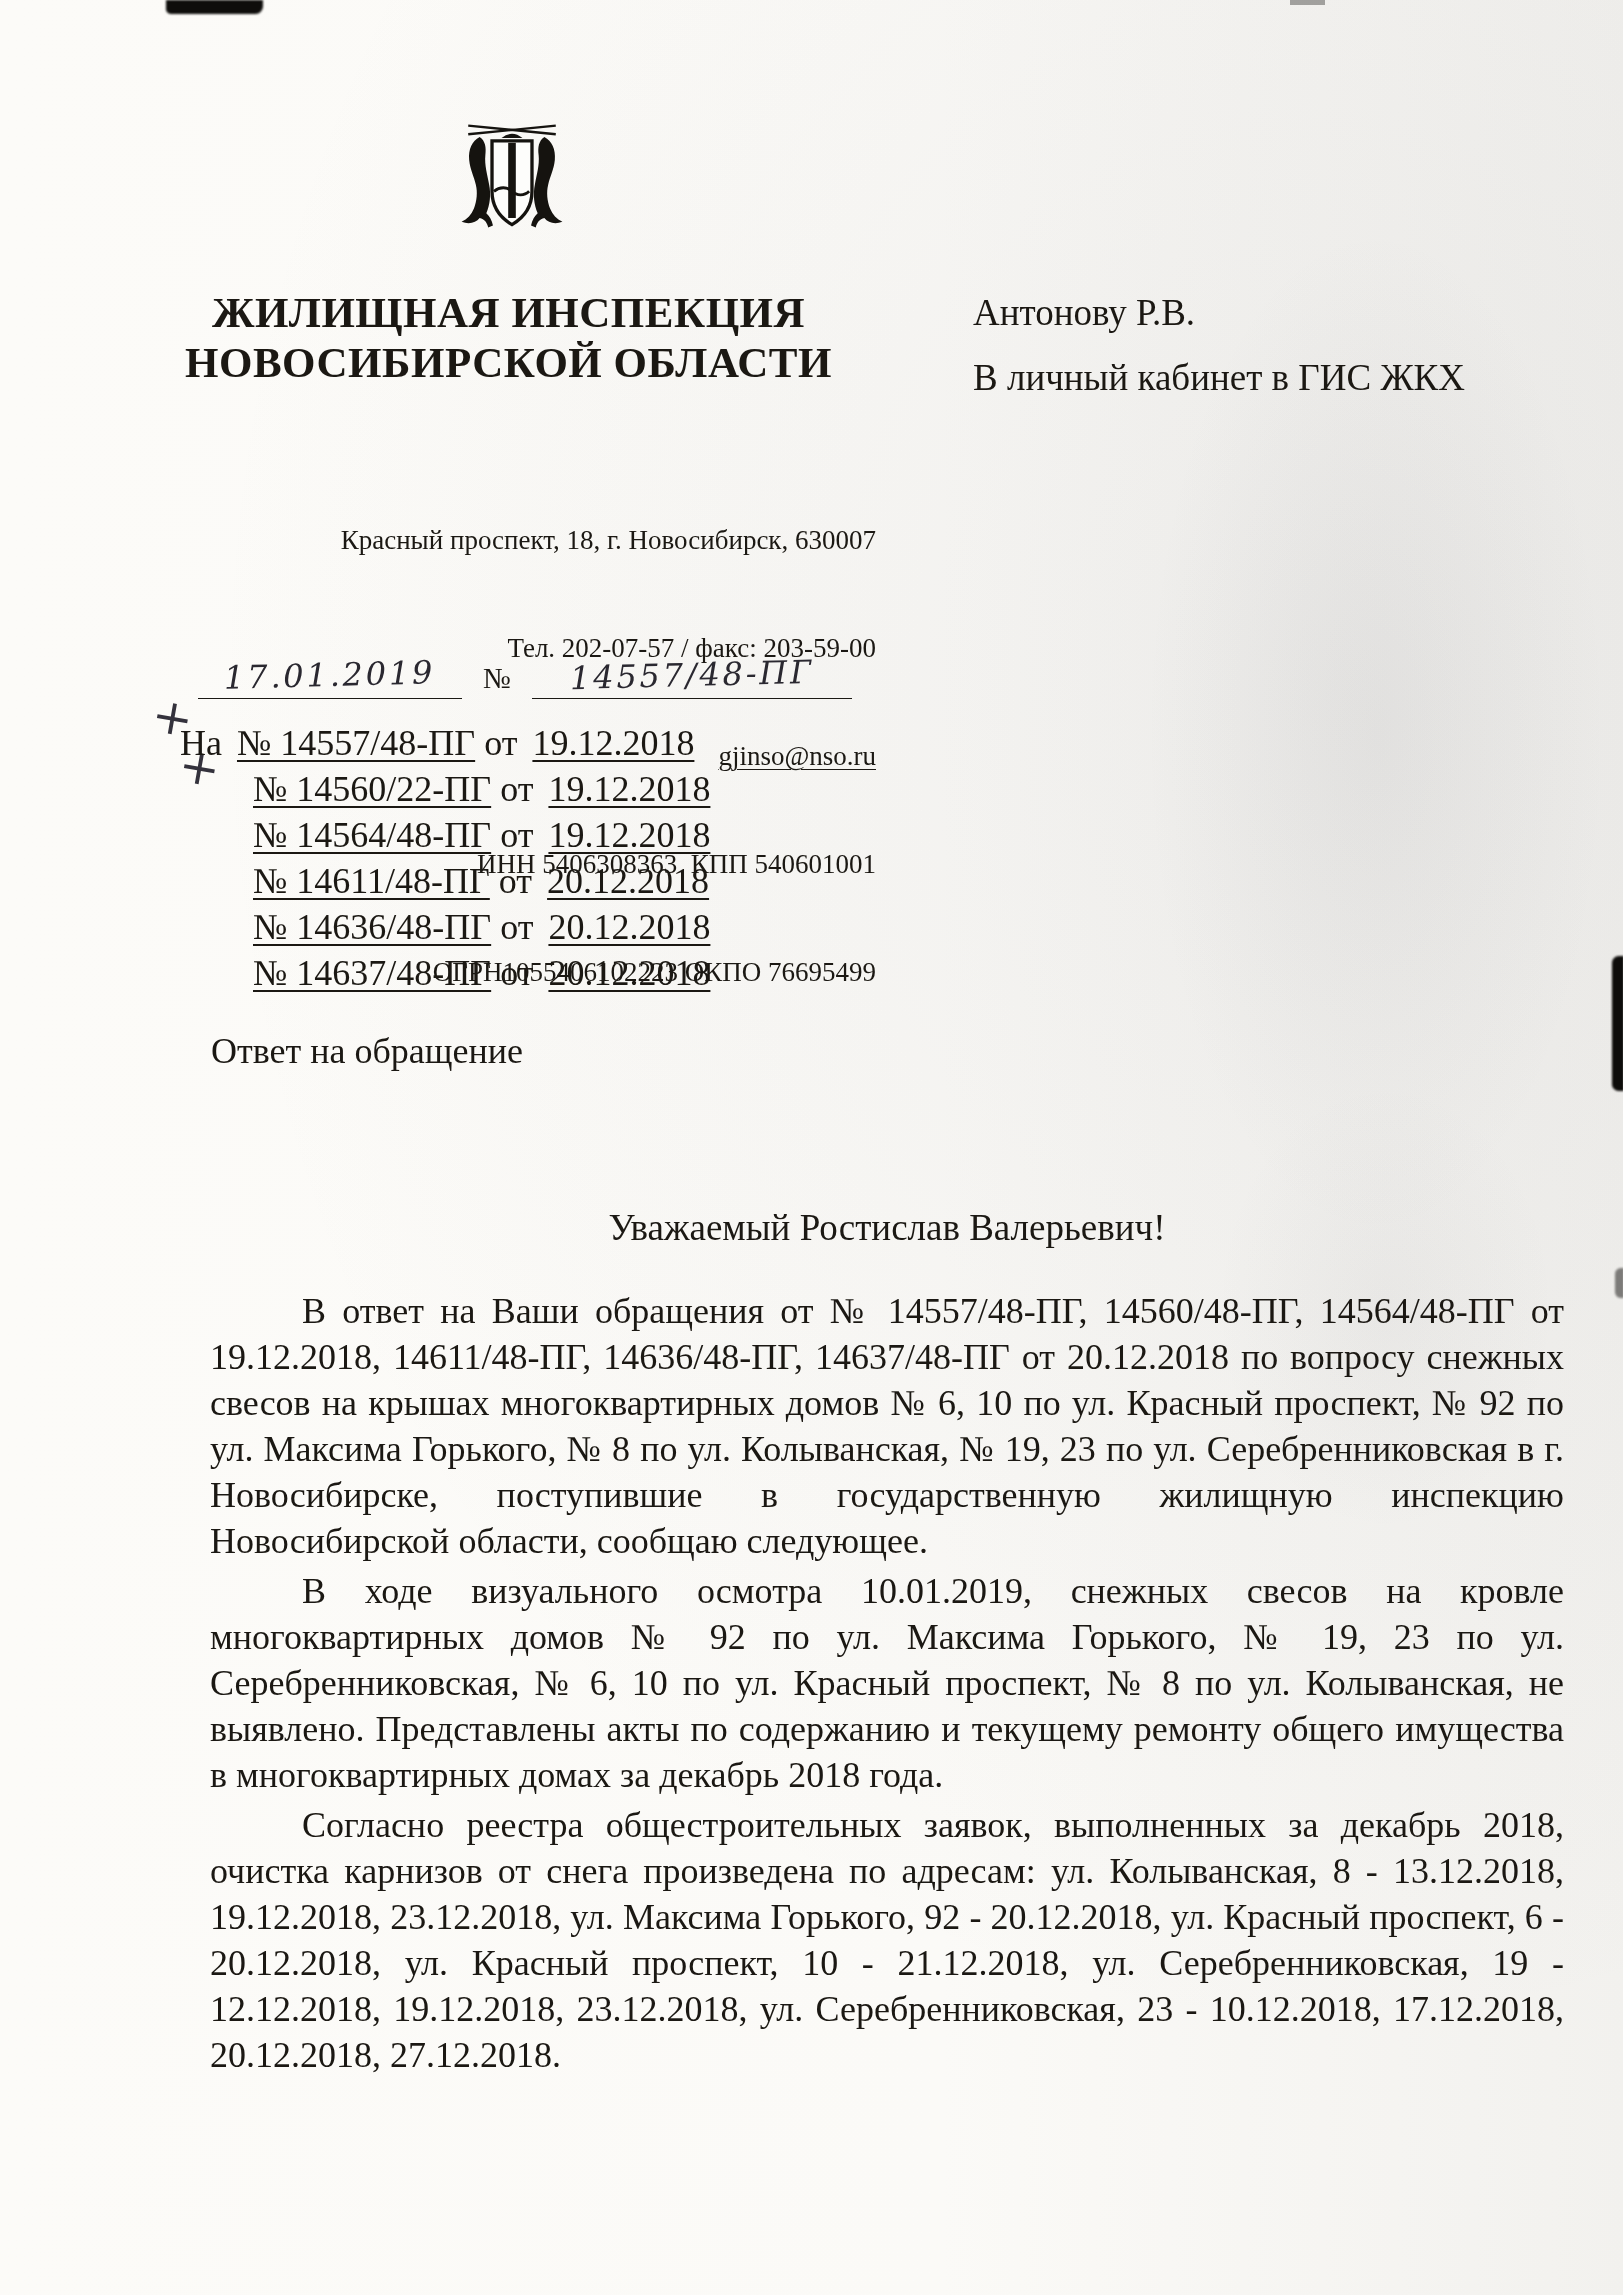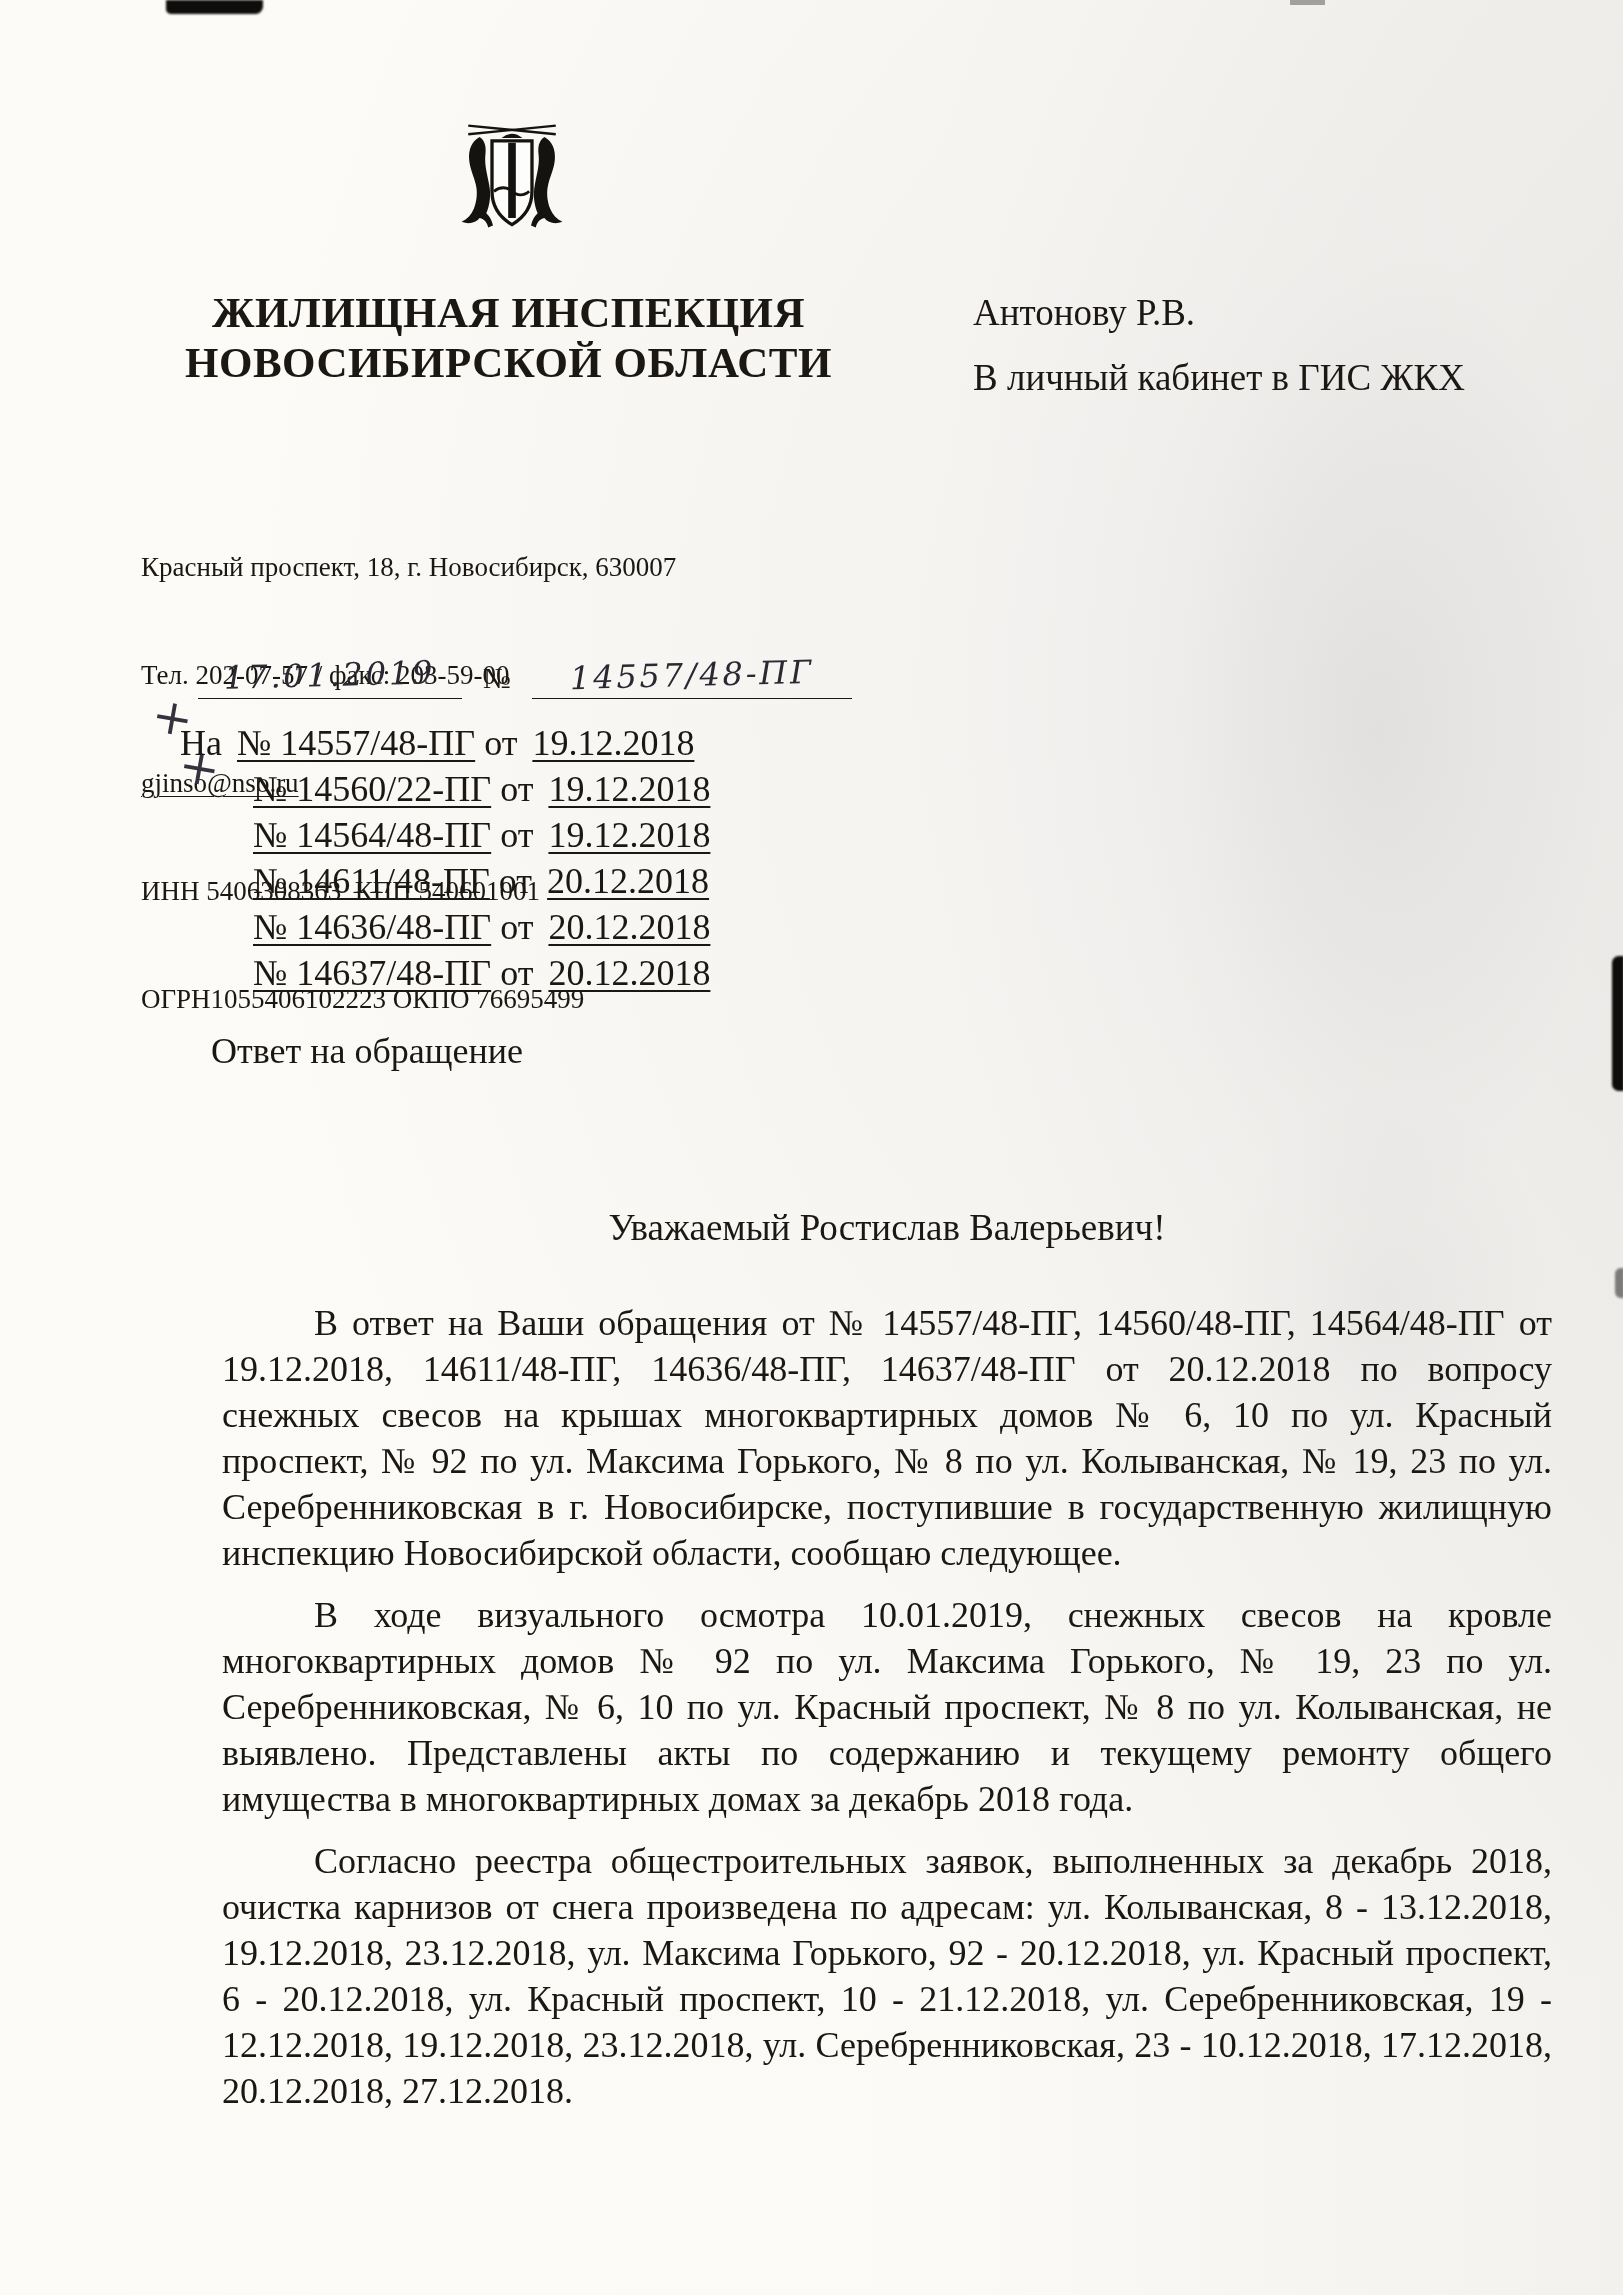--- a/index.html
+++ b/index.html
@@ -29,22 +29,22 @@
   .shade2 { left:1216px; top:1084px; width:339px; height:448px;
             background:radial-gradient(closest-side, rgba(95,95,102,.05), rgba(0,0,0,0)); }
   
   .emblem { position:absolute; left:454px; top:119px; width:116px; height:138px; }
   
   .org-block {
     position:absolute; left:141px; top:288px; width:735px;
     text-align:center; font-weight:bold; font-size:43px; line-height:50px; letter-spacing:0.5px;
   }
   .contact-block {
-    position:absolute; left:141px; top:477px; width:735px;
-    text-align:left; font-size:27px; line-height:36px; white-space:pre-wrap;
+    position:absolute; left:141px; top:450px; width:735px;
+    text-align:right; font-size:27px; line-height:36px; white-space:pre-wrap;
   }
   .email { text-decoration:underline; text-decoration-thickness:1.4px; text-underline-offset:3.8px; }
   .numline {
     position:absolute; left:198px; top:656px;
     display:flex; align-items:flex-end; gap:21px;
   }
   .slot { border-bottom:1.9px solid #1b1914; text-align:center; padding:0 12.3px 3.8px; }
   .slot-date { min-width:264px; }
   .slot-num  { min-width:320px; }
   .hw {
@@ -64,21 +64,21 @@
   .plus {
     position:absolute; font-family:"DejaVu Serif", serif; font-style:italic;
     font-size:49px; color:#34323c; transform:rotate(10deg);
   }
   .plus1 { left:152px; top:689px; }
   .plus2 { left:179px; top:739px; }
   
   .subject { position:absolute; left:211px; top:1030px; font-size:36px; }
   .salutation { position:absolute; left:206px; top:1206px; width:1362px; text-align:center; font-size:37px; }
   .body-text { position:absolute; left:206px; top:1284px; width:1362px; font-size:36px; line-height:46px; }
-  .body-text p { text-align:justify; text-indent:92px; margin:16px; }
+  .body-text p { text-align:justify; text-indent:92px; margin:4px; }
 </style>
 </head>
 <body>
 
 <div class="page">
 
   <div class="smudge top-smudge"></div>
   <div class="smudge topright-mark"></div>
   <div class="smudge right-smudge"></div>
   <div class="smudge right-dot"></div>

